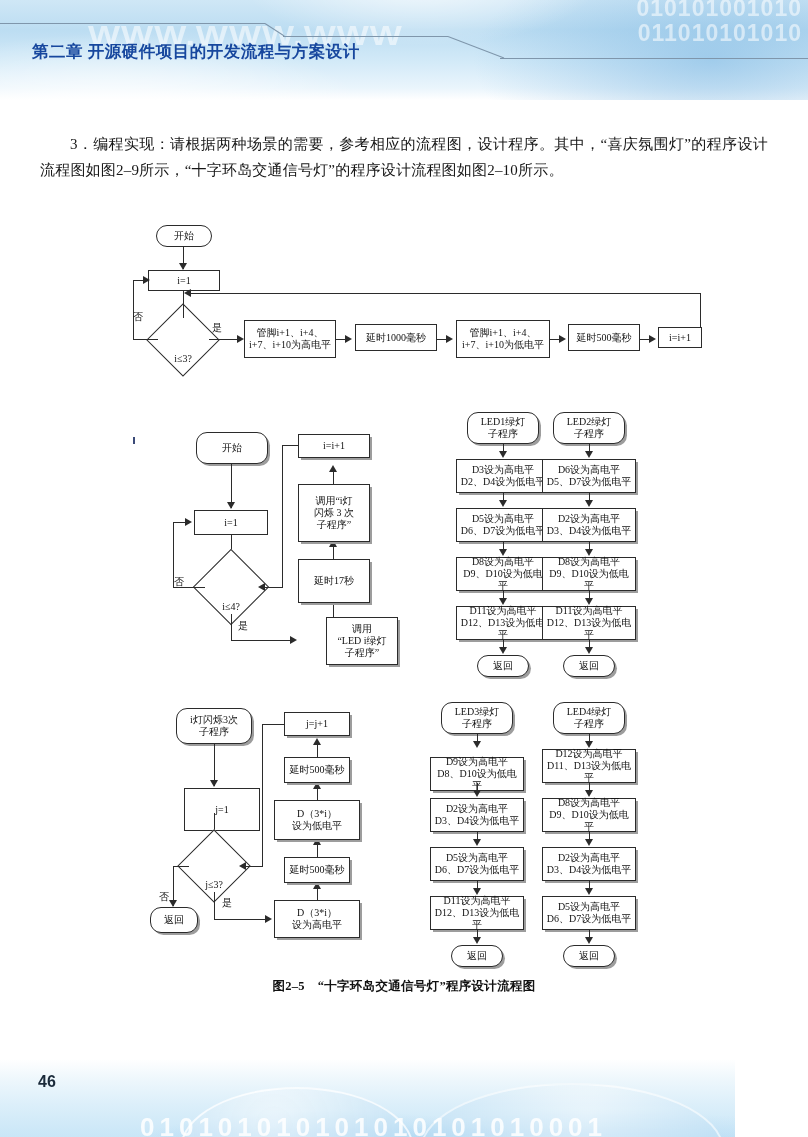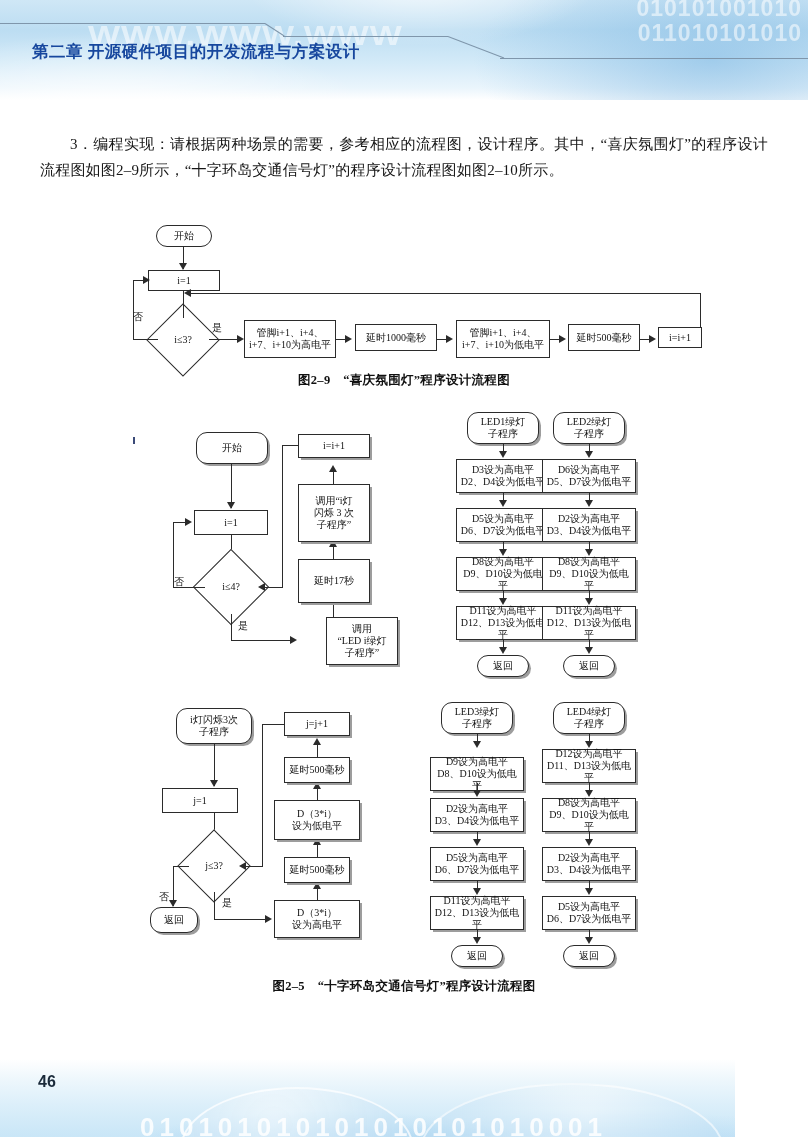--- a/index.html
+++ b/index.html
@@ -82,21 +82,21 @@
   .node{
     position:absolute;box-sizing:border-box;
     border:1.2px solid #2b2b2b;background:#fff;
     display:flex;align-items:center;justify-content:center;
     text-align:center;font-size:10px;line-height:12px;
     font-family:"Liberation Serif","DejaVu Serif",serif;
     color:#111;padding:1px 2px;
   }
   .node.shadow{box-shadow:2.5px 2.5px 0 -.5px #9d9d9d;}
   .node.term{border-radius:11px;}
-  .node.dia{border:none;background:transparent;}
+  .node.dia{border:none;background:transparent;align-items:flex-end;}
   .dia .dshape{
     position:absolute;left:0;top:0;width:100%;height:100%;
     border:1.2px solid #2b2b2b;background:#fff;
     transform:rotate(45deg);box-sizing:border-box;
   }
   .dia .dtext{position:relative;z-index:2;font-size:10px;}
   .ln{position:absolute;background:#2b2b2b;}
   .ln.h{height:1.2px;}
   .ln.v{width:1.2px;}
   .ar{position:absolute;width:0;height:0;}
@@ -180,21 +180,20 @@
   <div class="ln h" style="left:640px;top:124px;width:12px;"></div>
   <div class="ar right" style="left:649px;top:120px;"></div>
 
   <div class="node" style="left:658px;top:112px;width:44px;height:21px;">i=i+1</div>
 
   <div class="ln v" style="left:700px;top:78px;height:35px;"></div>
   <div class="ln h" style="left:188px;top:78px;width:513px;"></div>
   <div class="ar left" style="left:184px;top:74px;"></div>
   <div class="ln v" style="left:183px;top:78px;height:25px;"></div>
 
-  <div class="cap" style="left:0;top:157px;">图2–9　“喜庆氛围灯”程序设计流程图</div>
 </div>
 
 <div class="fc" id="fig210main" style="left:130px;top:412px;width:290px;height:270px;">
 
   <div class="node term shadow" style="left:66px;top:20px;width:72px;height:32px;">开始</div>
   <div class="ln v" style="left:101px;top:52px;height:44px;"></div>
   <div class="ar down" style="left:97px;top:90px;"></div>
 
   <div class="node" style="left:64px;top:98px;width:74px;height:25px;">i=1</div>
   <div class="ln v" style="left:101px;top:123px;height:27px;"></div>
@@ -244,21 +243,21 @@
 </div>
 
 <div class="fc" id="fig210sub" style="left:150px;top:700px;width:260px;height:250px;">
 
   <div class="node term shadow" style="left:26px;top:8px;width:76px;height:36px;">
       <span>i灯闪烁3次<br>子程序</span>
     </div>
   <div class="ln v" style="left:64px;top:44px;height:42px;"></div>
   <div class="ar down" style="left:60px;top:80px;"></div>
 
-  <div class="node" style="left:12px;top:88px;width:76px;height:25px;">j=1</div>
+  <div class="node" style="left:34px;top:88px;width:76px;height:43px;">j=1</div>
   <div class="ln v" style="left:64px;top:113px;height:28px;"></div>
   <div class="ar down" style="left:60px;top:135px;"></div>
 
   <div class="node dia" style="left:38px;top:140px;width:52px;height:52px;">
     <div class="dshape"></div>
     <div class="dtext">j≤3?</div>
   </div>
 
   <div class="lbl" style="left:9px;top:190px;">否</div>
   <div class="ln h" style="left:23px;top:166px;width:16px;"></div>

